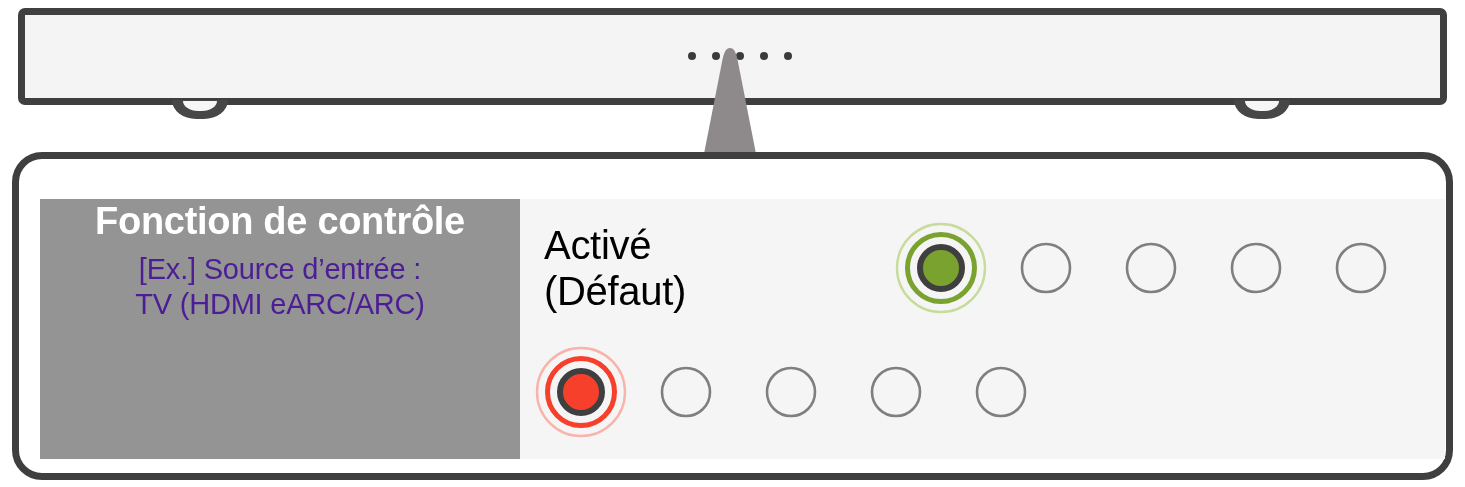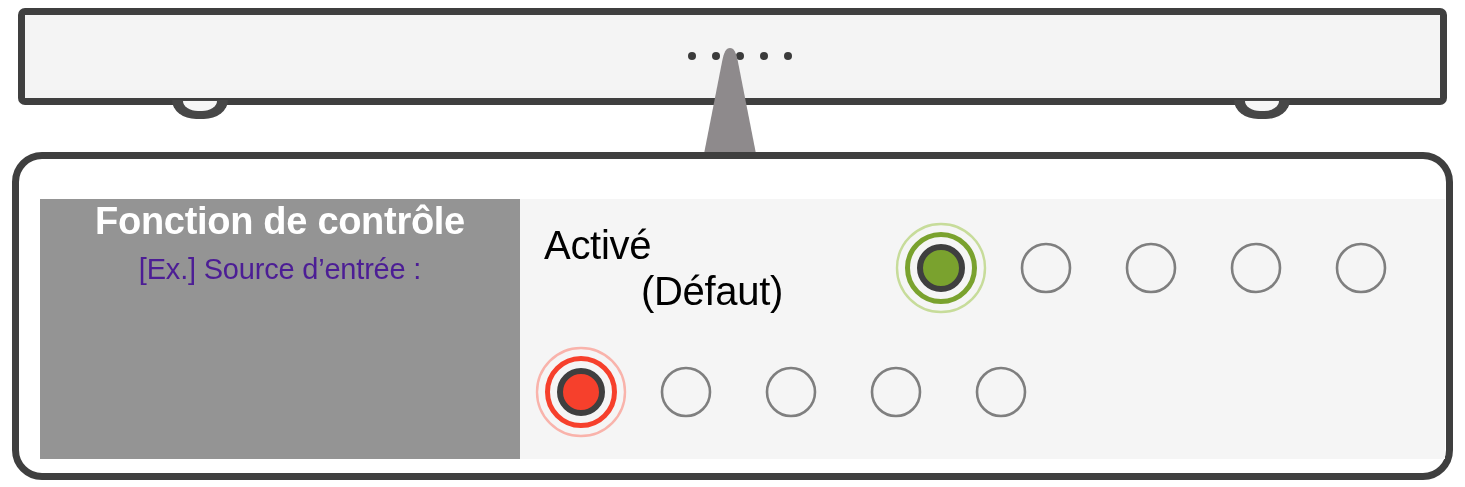--- a/index.html
+++ b/index.html
@@ -90,21 +90,21 @@
   }
   .row.row-on{top:15px;}
   .row.row-off{top:139px;}
 
   .row-label{
     flex:0 0 360px;width:360px;
     padding-left:24px;box-sizing:border-box;
     font-size:40px;line-height:46px;color:#000000;
     letter-spacing:-0.3px;
   }
-  .row-label .l2{display:block;text-align:center;}
+  .row-label .l2{display:block;}
 
   .lights{
     flex:1 1 auto;position:relative;height:108px;
   }
   .light{
     position:absolute;top:50%;transform:translate(-50%,-50%);
     width:94px;height:94px;
   }
   .light svg{display:block;}
 
@@ -136,20 +136,21 @@
 
   <div class="panel">
     <div class="panel-inner">
 
       <div class="caption">
         <div class="caption-title">
           <span>Fonction de contrôle</span><br>
         </div>
         <div class="caption-sub">
           <span>[Ex.] Source d’entrée :</span><br>
+          <span>TV (HDMI eARC/ARC)</span>
         </div>
       </div>
 
       <div class="rows">
 
         <div class="row row-on">
           <div class="row-label">
             <span class="l1">Activé</span>
             <span class="l2">(Défaut)</span>
           </div>

